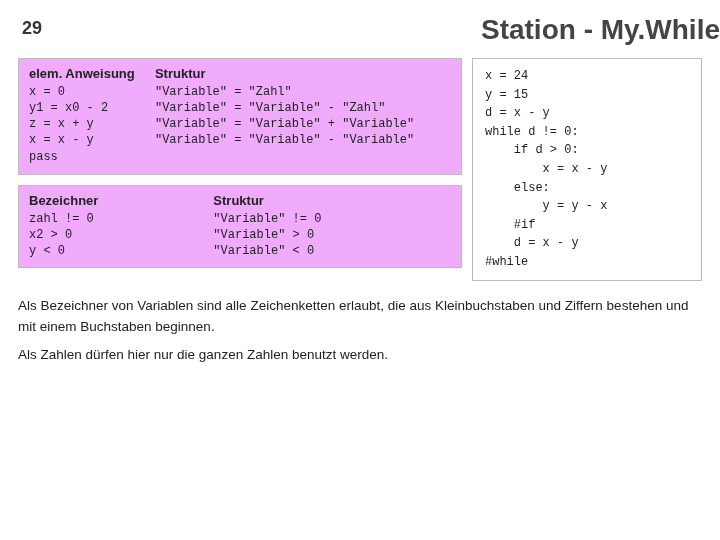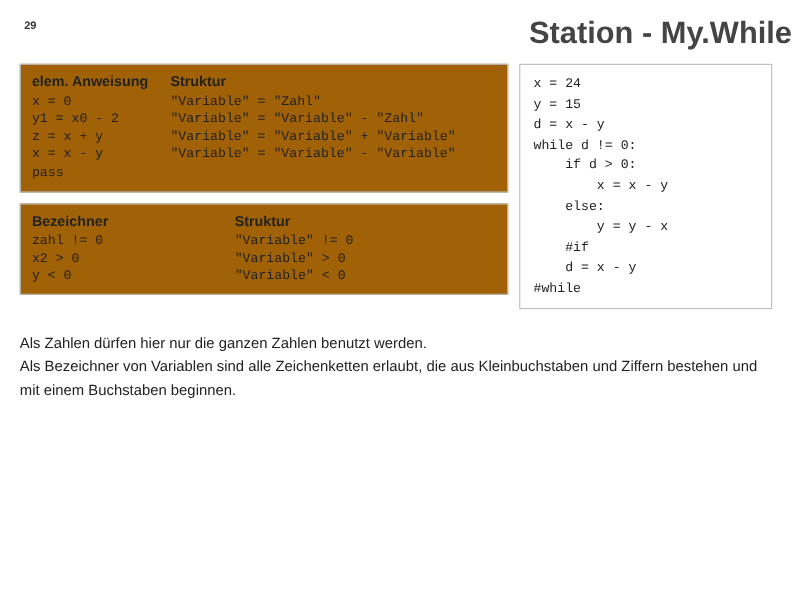--- a/index.html
+++ b/index.html
@@ -10,21 +10,21 @@
       color: #222;
       width: 720px;
       height: 540px;
       overflow: hidden;
       position: relative;
     }
     .page-number {
       position: absolute;
       top: 18px;
       left: 22px;
-      font-size: 10px;
+      font-size: 18px;
       font-weight: bold;
       color: #333;
     }
     .page-title {
       text-align: right;
       font-size: 28px;
       font-weight: bold;
       color: #444;
       padding: 14px 0 12px 0;
     }
@@ -38,21 +38,21 @@
       flex: 1;
       display: flex;
       flex-direction: column;
       gap: 10px;
     }
     .right-col {
       width: 230px;
     }
     .table-box {
       border: 1.5px solid #bbb;
-      background: #a16207;
+      background: #f0abfc;
       padding: 6px 10px 8px 10px;
     }
     .table-box table {
       border-collapse: collapse;
       width: 100%;
     }
     .table-box table th {
       font-weight: bold;
       text-align: left;
       font-size: 13px;
@@ -168,16 +168,16 @@
         x = x - y
     else:
         y = y - x
     #if
     d = x - y
 #while</div>
   </div>
 </div>
 
 <div class="bottom-text">
-  <div id="bottom-text2" style="margin-top:6px;">Als Zahlen dürfen hier nur die ganzen Zahlen benutzt werden.</div>
   <div id="bottom-text1">Als Bezeichner von Variablen sind alle Zeichenketten erlaubt, die aus Kleinbuchstaben und
 Ziffern bestehen und mit einem Buchstaben beginnen.</div>
+  <div id="bottom-text2" style="margin-top:6px;">Als Zahlen dürfen hier nur die ganzen Zahlen benutzt werden.</div>
 </div>
 
 </body></html>

